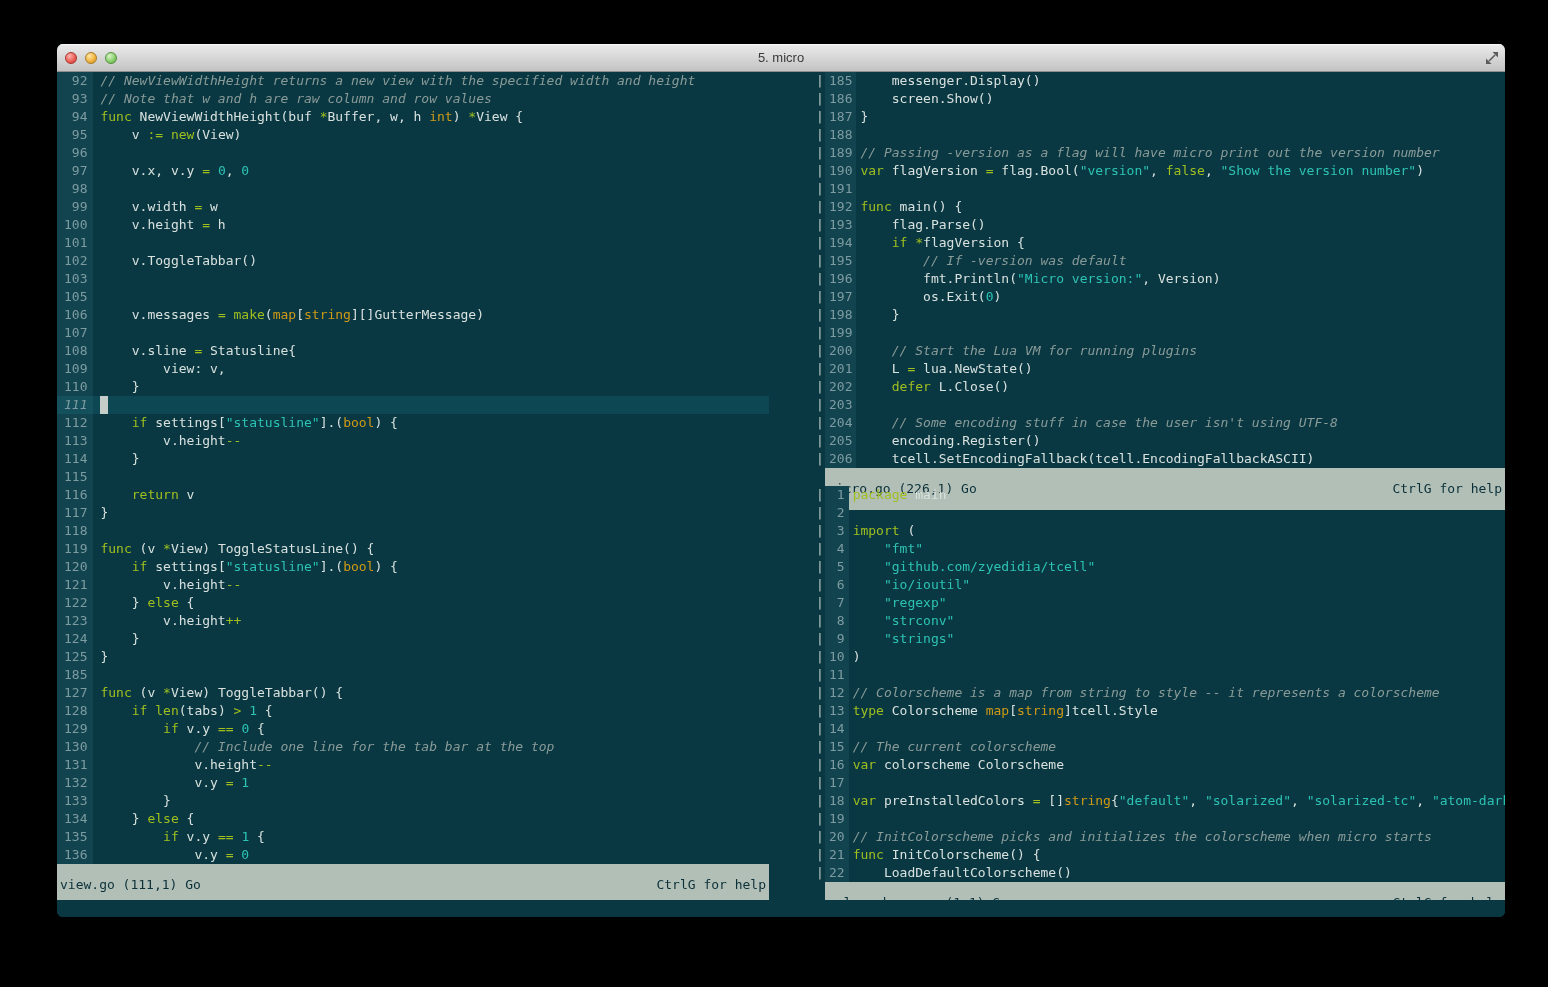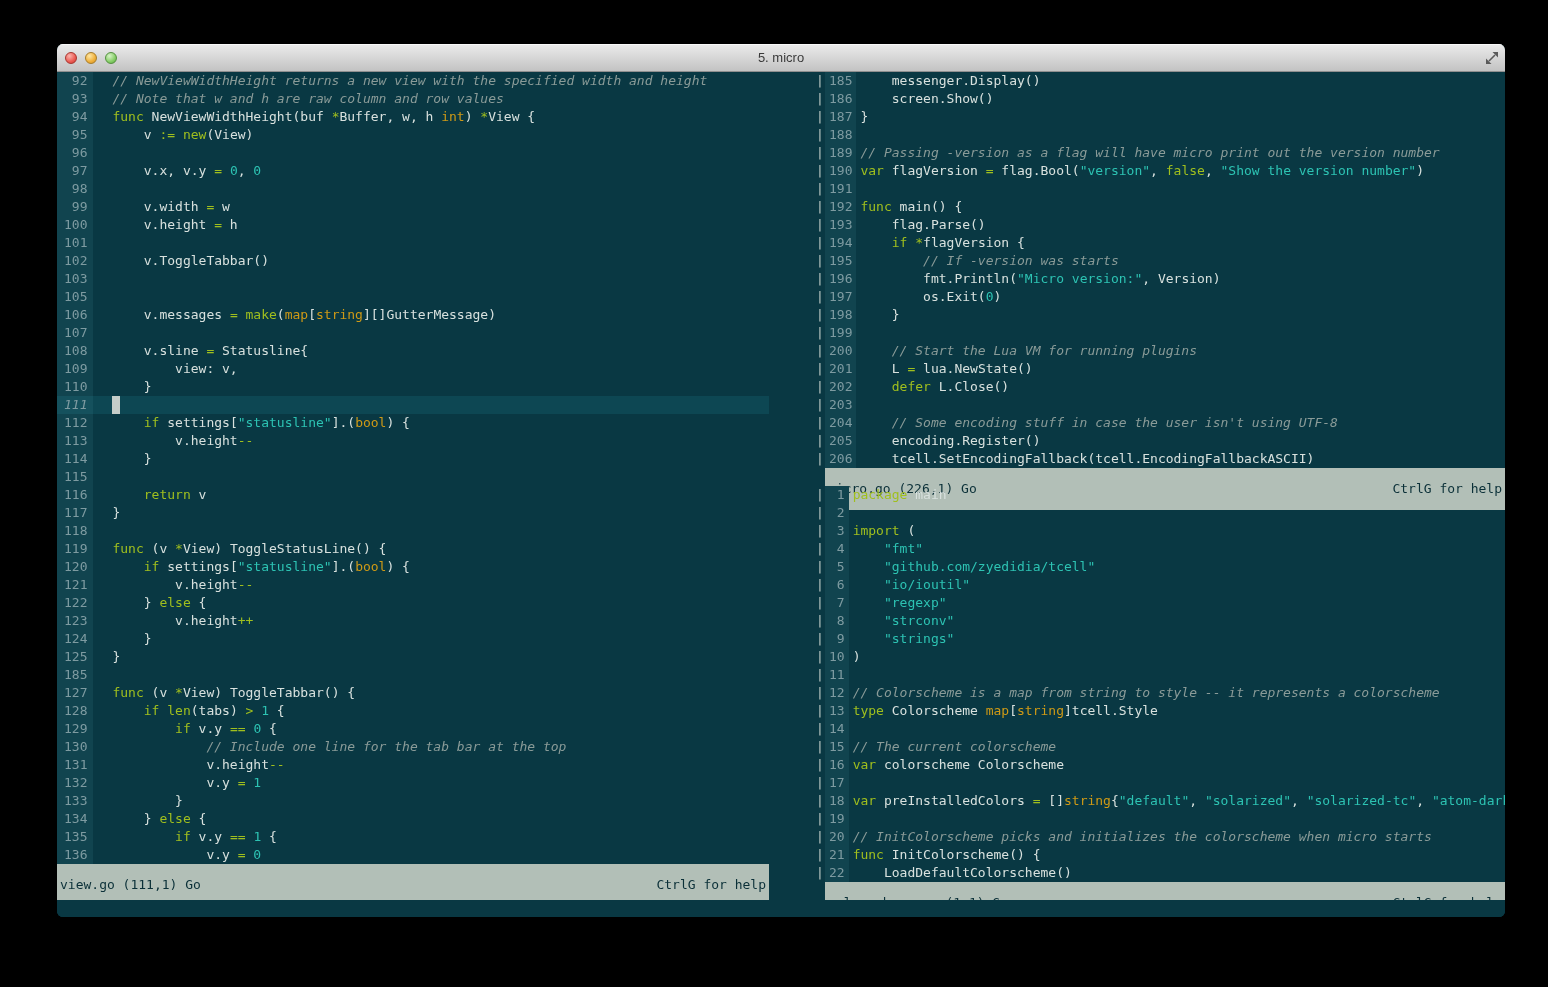--- a/index.html
+++ b/index.html
@@ -37,21 +37,21 @@
   .pane-left{width:712px;display:flex;flex-direction:column;overflow:hidden;}
   .pane-right{flex:1;min-width:0;display:flex;flex-direction:column;overflow:hidden;margin-left:46px;}
   .row{height:18px;white-space:pre;overflow:hidden;}
   .ln{display:inline-block;box-sizing:border-box;height:18px;text-align:right;
       background:var(--gutter_bg);color:var(--line_number);vertical-align:top;}
   .pane-left .ln{width:calc(3ch + 13px);padding-right:6px;text-align:right;}
   .pane-right .ln{width:calc(3ch + 8px);padding-right:4px;}
   .pane-right .g2 .ln{width:calc(2ch + 8px);}
   .divcol{display:inline-block;width:10px;text-align:center;color:var(--divider);vertical-align:top;height:18px;}
   .code{white-space:pre;}
-  .pane-left .code{padding-left:7px;margin-left:12px;}
+  .pane-left .code{padding-left:7px;}
   .pane-right .code{padding-left:4px;}
   .row.cur{background:var(--current_line_bg);}
   .row.cur .ln{background:var(--current_gutter_bg);font-style:italic;}
   .cursor{display:inline-block;width:1ch;height:18px;background:var(--cursor);vertical-align:top;}
   .tk-c{color:var(--comment);font-style:italic;}
   .tk-k{color:var(--keyword);}
   .tk-t{color:var(--type);}
   .tk-s{color:var(--string);}
   .tk-n{color:var(--number);}
   .tk-p{color:var(--plain);}
@@ -142,21 +142,21 @@
             <div class="row"><span class="divcol">|</span><span class="ln">185</span><span class="code"><span class="tk-p">    messenger.Display()</span></span></div>
             <div class="row"><span class="divcol">|</span><span class="ln">186</span><span class="code"><span class="tk-p">    screen.Show()</span></span></div>
             <div class="row"><span class="divcol">|</span><span class="ln">187</span><span class="code"><span class="tk-p">}</span></span></div>
             <div class="row"><span class="divcol">|</span><span class="ln">188</span><span class="code"></span></div>
             <div class="row"><span class="divcol">|</span><span class="ln">189</span><span class="code"><span class="tk-c">// Passing -version as a flag will have micro print out the version number</span></span></div>
             <div class="row"><span class="divcol">|</span><span class="ln">190</span><span class="code"><span class="tk-k">var</span><span class="tk-p"> flagVersion </span><span class="tk-k">=</span><span class="tk-p"> flag.Bool(</span><span class="tk-s">"version"</span><span class="tk-p">, </span><span class="tk-k">false</span><span class="tk-p">, </span><span class="tk-s">"Show the version number"</span><span class="tk-p">)</span></span></div>
             <div class="row"><span class="divcol">|</span><span class="ln">191</span><span class="code"></span></div>
             <div class="row"><span class="divcol">|</span><span class="ln">192</span><span class="code"><span class="tk-k">func</span><span class="tk-p"> main() {</span></span></div>
             <div class="row"><span class="divcol">|</span><span class="ln">193</span><span class="code"><span class="tk-p">    flag.Parse()</span></span></div>
             <div class="row"><span class="divcol">|</span><span class="ln">194</span><span class="code"><span class="tk-p">    </span><span class="tk-k">if</span><span class="tk-p"> </span><span class="tk-k">*</span><span class="tk-p">flagVersion {</span></span></div>
-            <div class="row"><span class="divcol">|</span><span class="ln">195</span><span class="code"><span class="tk-c">        // If -version was starts</span></span></div>
+            <div class="row"><span class="divcol">|</span><span class="ln">195</span><span class="code"><span class="tk-c">        // If -version was default</span></span></div>
             <div class="row"><span class="divcol">|</span><span class="ln">196</span><span class="code"><span class="tk-p">        fmt.Println(</span><span class="tk-s">"Micro version:"</span><span class="tk-p">, Version)</span></span></div>
             <div class="row"><span class="divcol">|</span><span class="ln">197</span><span class="code"><span class="tk-p">        os.Exit(</span><span class="tk-n">0</span><span class="tk-p">)</span></span></div>
             <div class="row"><span class="divcol">|</span><span class="ln">198</span><span class="code"><span class="tk-p">    }</span></span></div>
             <div class="row"><span class="divcol">|</span><span class="ln">199</span><span class="code"></span></div>
             <div class="row"><span class="divcol">|</span><span class="ln">200</span><span class="code"><span class="tk-c">    // Start the Lua VM for running plugins</span></span></div>
             <div class="row"><span class="divcol">|</span><span class="ln">201</span><span class="code"><span class="tk-p">    L </span><span class="tk-k">=</span><span class="tk-p"> lua.NewState()</span></span></div>
             <div class="row"><span class="divcol">|</span><span class="ln">202</span><span class="code"><span class="tk-p">    </span><span class="tk-k">defer</span><span class="tk-p"> L.Close()</span></span></div>
             <div class="row"><span class="divcol">|</span><span class="ln">203</span><span class="code"></span></div>
             <div class="row"><span class="divcol">|</span><span class="ln">204</span><span class="code"><span class="tk-c">    // Some encoding stuff in case the user isn't using UTF-8</span></span></div>
             <div class="row"><span class="divcol">|</span><span class="ln">205</span><span class="code"><span class="tk-p">    encoding.Register()</span></span></div>

